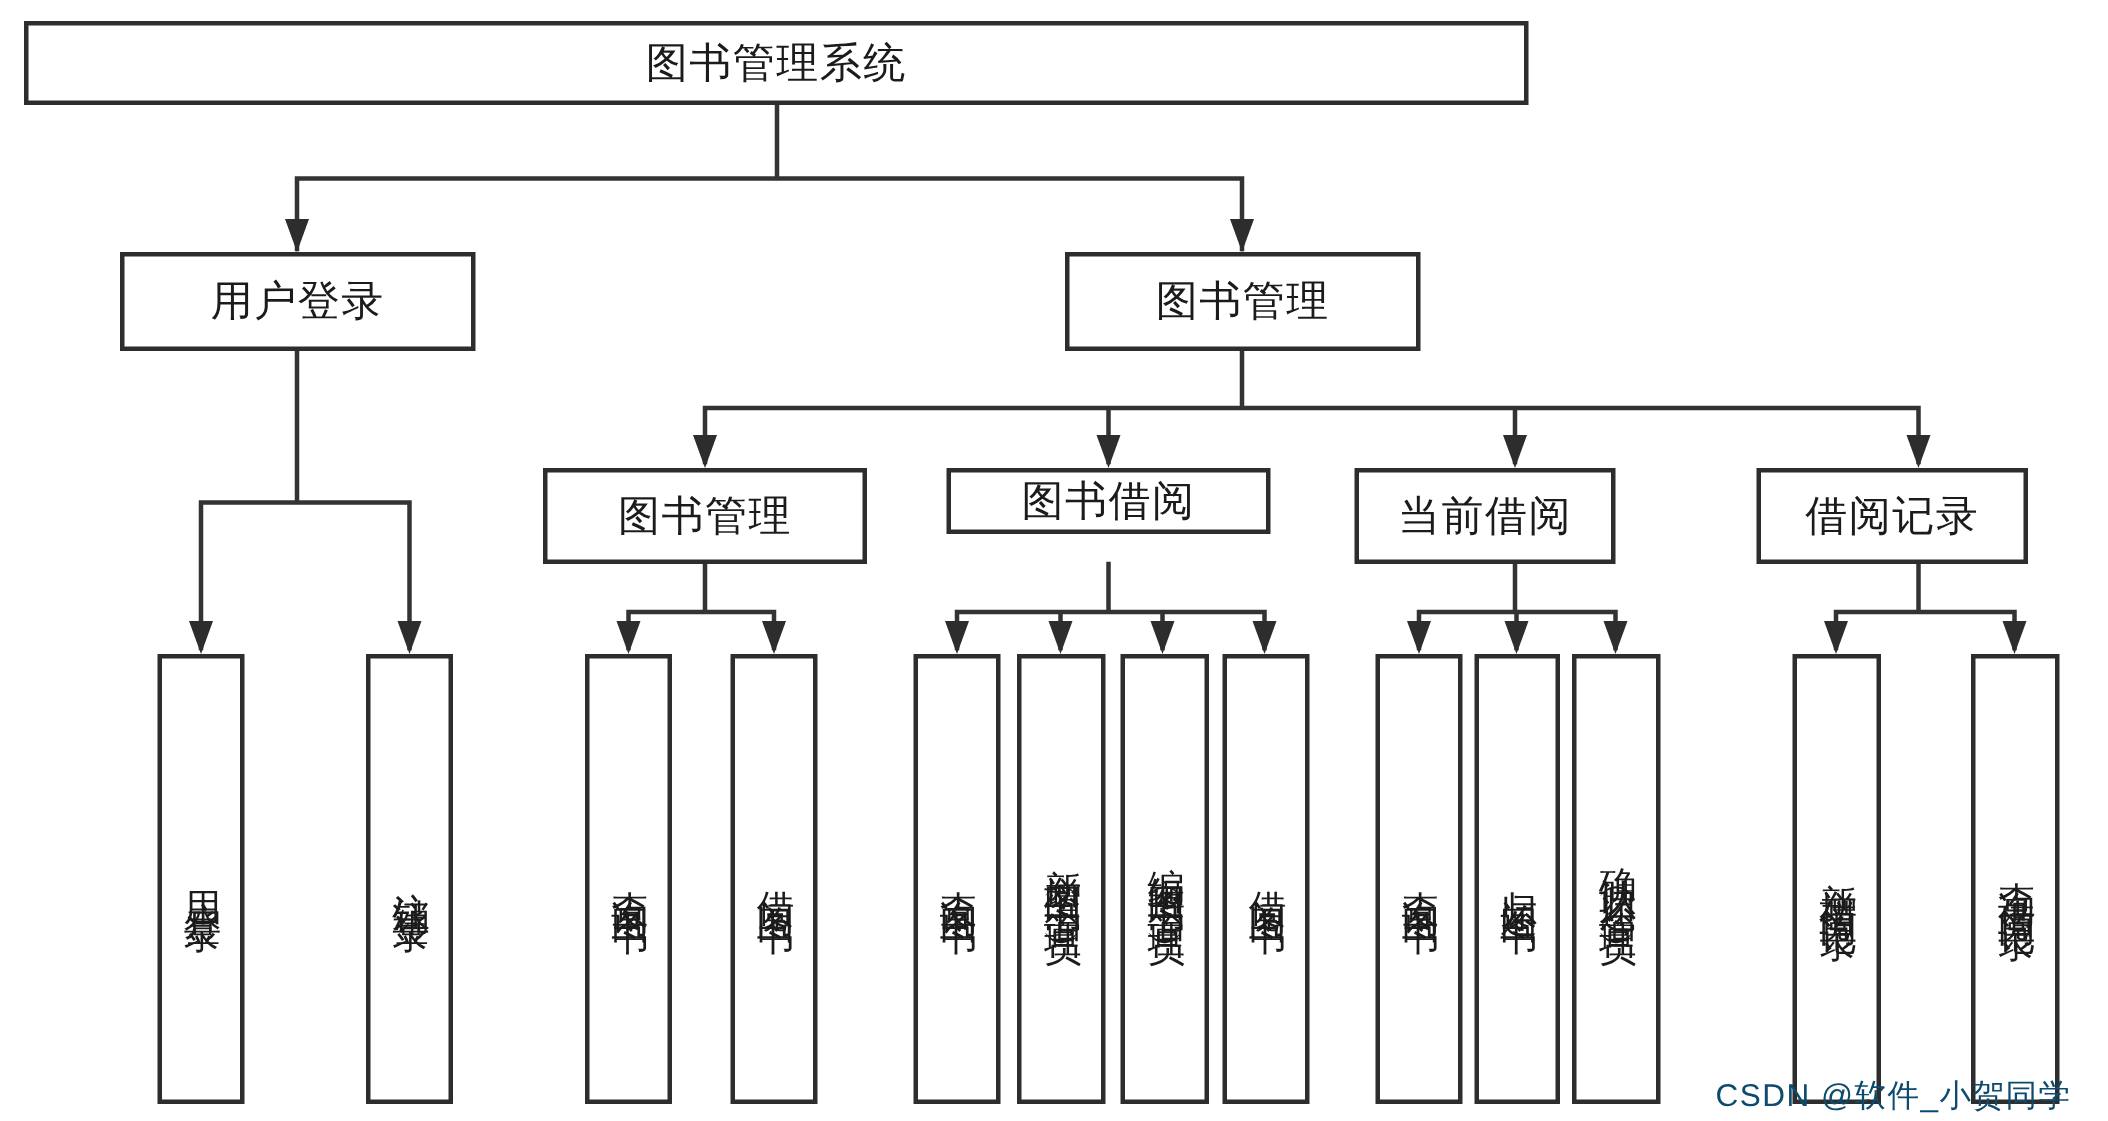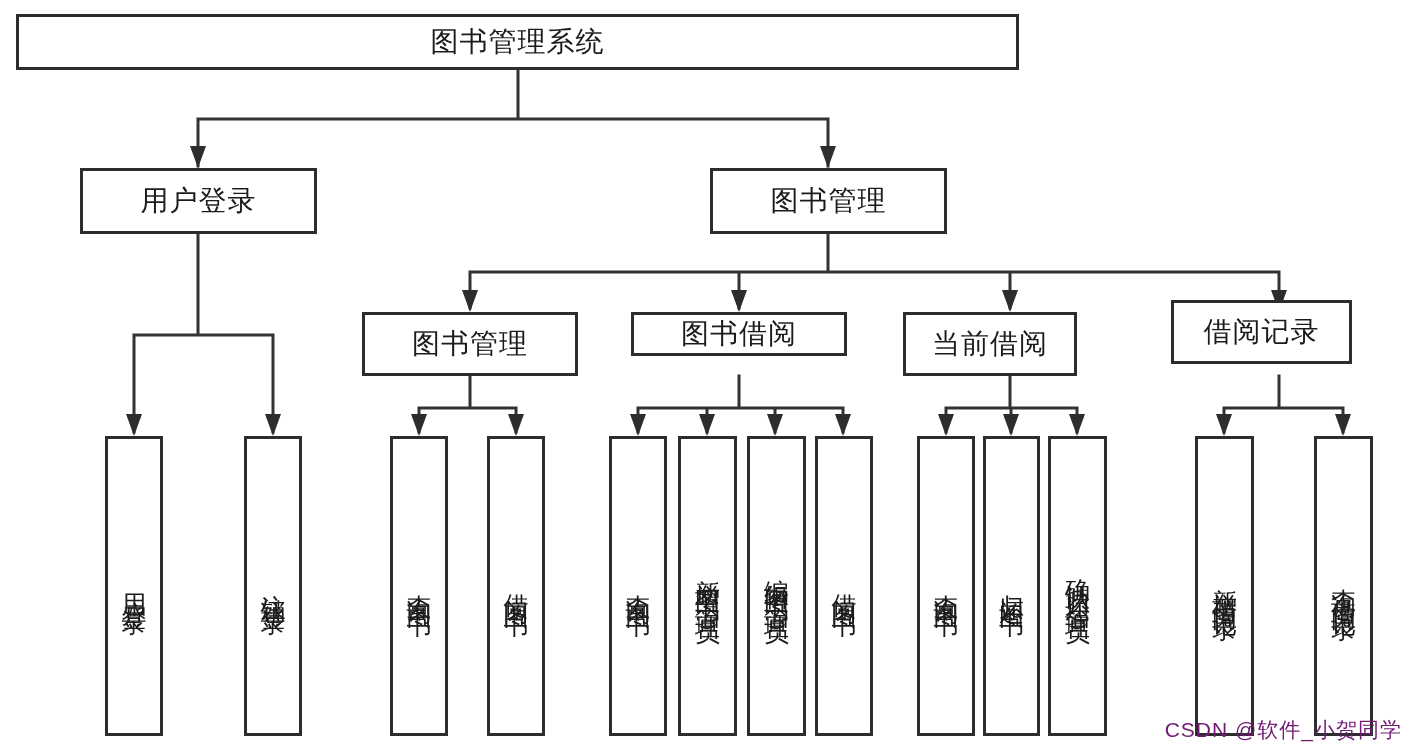--- a/index.html
+++ b/index.html
@@ -38,24 +38,24 @@
   .node.v .lbl {
     writing-mode: vertical-rl;
     text-orientation: mixed;
     letter-spacing: 6px;
     line-height: 1;
     white-space: nowrap;
   }
 
   .watermark {
     position: absolute;
-    right: 3px;
+    right: 24px;
     bottom: 3px;
     font-size: 21px;
-    color: #701a75;
+    color: #0c4a6e;
     letter-spacing: 1px;
     z-index: 6;
     white-space: nowrap;
   }
 </style>
 </head>
 <body>
 
 <div class="stage">
 
@@ -112,21 +112,21 @@
 
   <div class="node h" style="left:362px;top:312px;width:216px;height:64px">
     <span class="lbl">图书管理</span>
   </div>
   <div class="node h" style="left:631px;top:312px;width:216px;height:44px">
     <span class="lbl">图书借阅</span>
   </div>
   <div class="node h" style="left:903px;top:312px;width:174px;height:64px">
     <span class="lbl">当前借阅</span>
   </div>
-  <div class="node h" style="left:1171px;top:300px;width:181px;height:64px">
+  <div class="node h" style="left:1171px;top:312px;width:181px;height:64px">
     <span class="lbl">借阅记录</span>
   </div>
 
   <div class="node v" style="left:105px;top:436px;width:58px;height:300px">
     <span class="lbl">用户登录</span>
   </div>
   <div class="node v" style="left:244px;top:436px;width:58px;height:300px">
     <span class="lbl">注销登录</span>
   </div>
 

